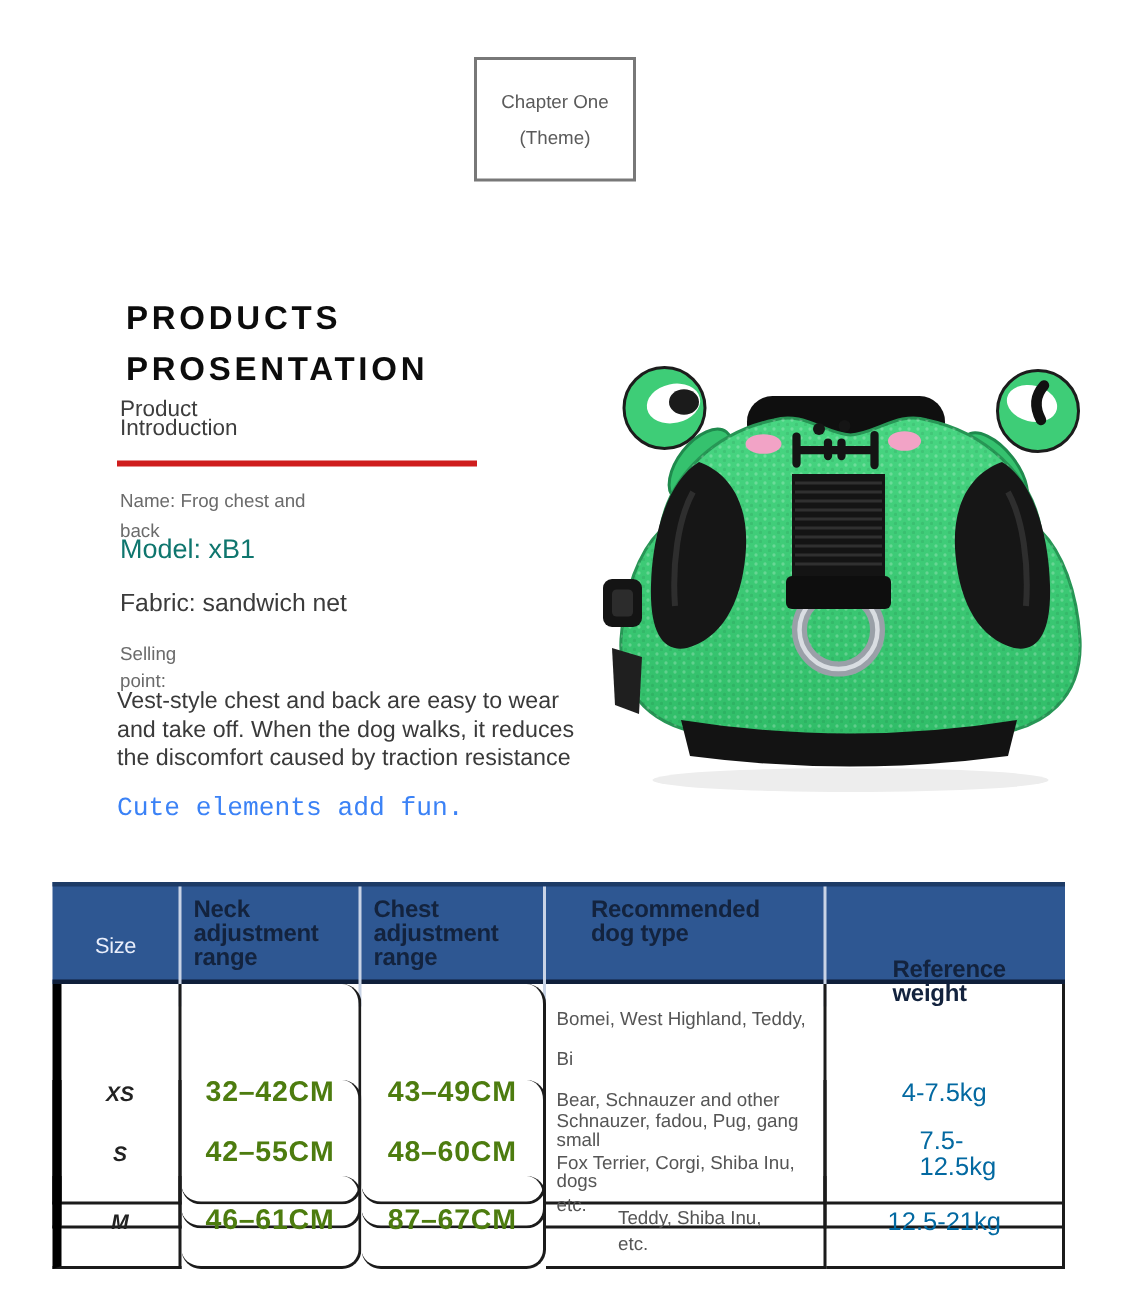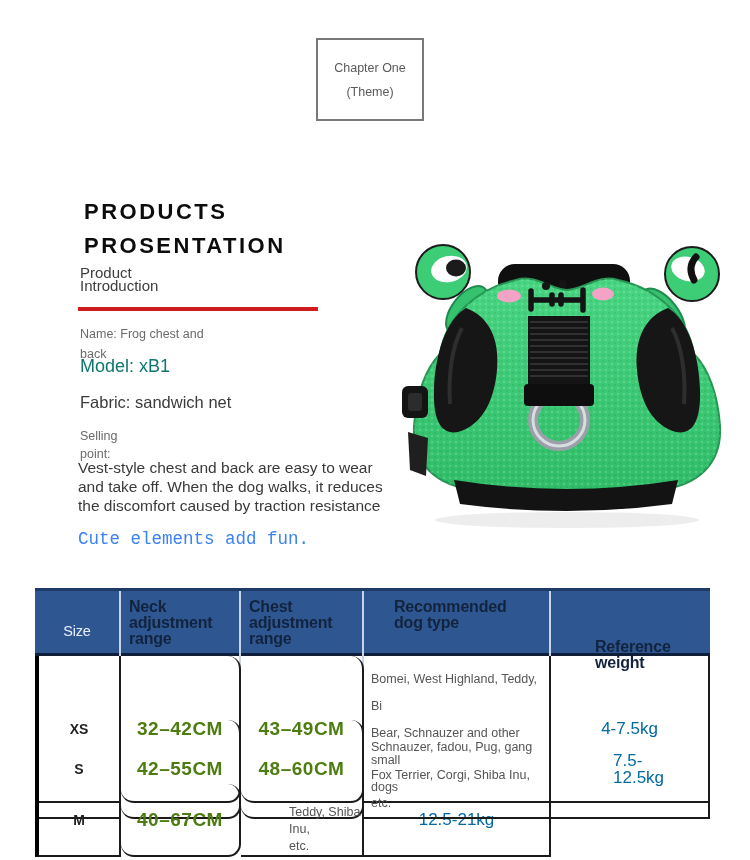--- a/index.html
+++ b/index.html
@@ -65,21 +65,21 @@
   .th-dog { padding-left:30px; } .th-dog span { display:inline-block; width:132px; }
   .th-ref { padding-left:44px; } .th-ref span { display:inline-block; width:100px; }
 
   .trow { display:grid; grid-template-columns:86px 120px 123px 187px 159px; height:64px; }
   .trow.last { height:62px; }
   .td {
     box-sizing:border-box; background:transparent;
     border-right:2px solid #1b1b1b; border-bottom:2px solid #1b1b1b;
     display:flex; align-items:center; justify-content:center;
   }
-  .td.first { border-left:4px solid #000000; }
+  .td.first { border-left:6px solid #000000;font-style:italic; }
   .td-size { font-weight:bold; font-size:14px; color:#222; }
   .td-cm   { font-weight:bold; font-size:19px; color:#4d7c0f; letter-spacing:0.5px;border-radius:13px; }
   .td-dog  {
     align-items:flex-start; justify-content:flex-start;
     font-size:12.5px; color:#555; white-space:pre-line; overflow:visible;
     position:relative; z-index:2;
   }
   .r0 .td-dog { padding:10px 4px 0 7px; line-height:27px; }
   .r1 .td-dog { padding:13px 4px 0 7px; line-height:28px; }
   .r2 .td-dog { padding:20px 0 0 48px; line-height:17px; }
@@ -204,20 +204,21 @@
       <div class="td td-cm">42–55CM</div>
       <div class="td td-cm">48–60CM</div>
       <div class="td td-dog">Schnauzer, fadou, Pug, gang
 Fox Terrier, Corgi, Shiba Inu, etc.</div>
       <div class="td td-wt">7.5-
 12.5kg</div>
     </div>
 
     <div class="trow r2 last">
       <div class="td first td-size">M</div>
-      <div class="td td-cm">40–67CM</div>
+      <div class="td td-cm">46–61CM</div>
+      <div class="td td-cm">87–67CM</div>
       <div class="td td-dog">Teddy, Shiba Inu,
 etc.</div>
       <div class="td td-wt">12.5-21kg</div>
     </div>
   </div>
 
 </div>
 
 </body></html>

